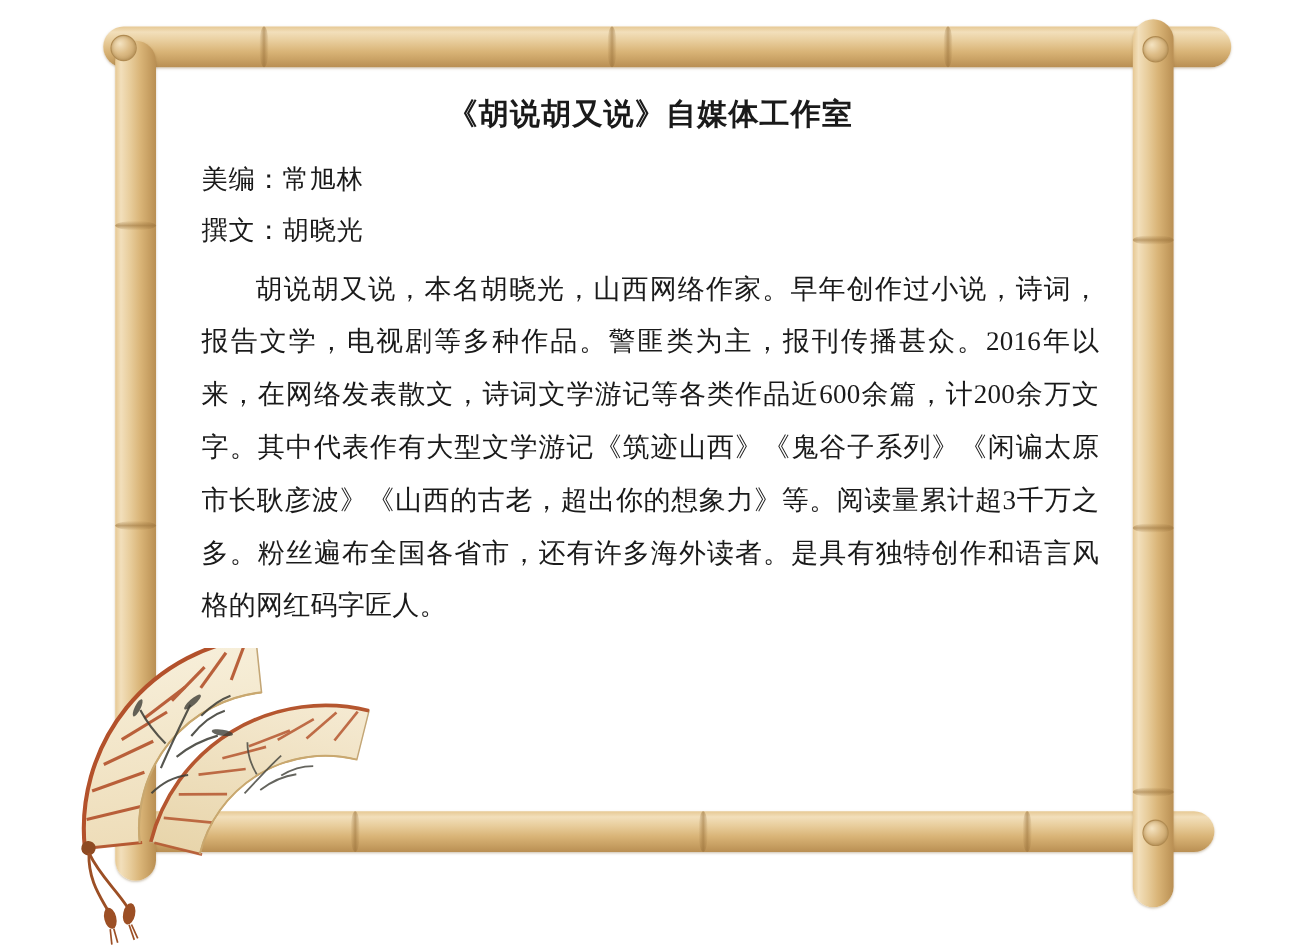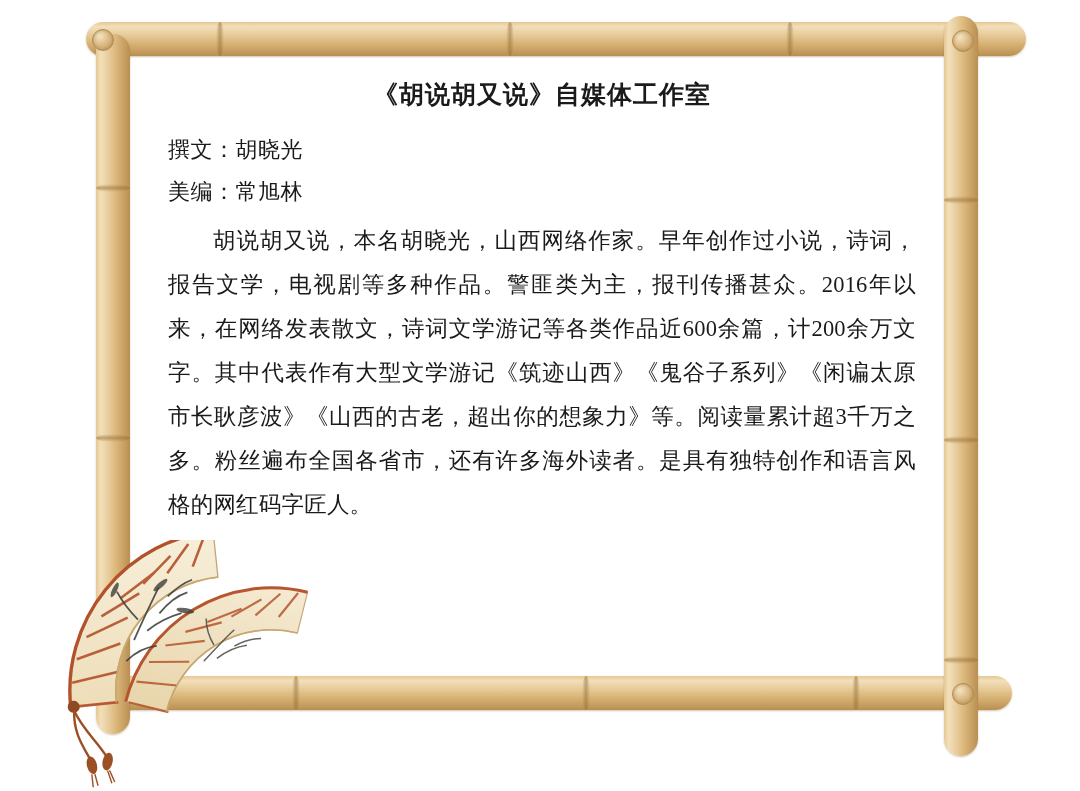--- a/index.html
+++ b/index.html
@@ -151,24 +151,24 @@
     <div class="knot" style="left:92px; top:29px;"></div>
     <div class="knot" style="left:952px; top:30px;"></div>
     <div class="knot" style="left:952px; top:683px;"></div>
     <div class="knot" style="left:100px; top:700px; opacity:0.0;"></div>
   </div>
 
   <div class="content">
     <div class="doc-title">《胡说胡又说》自媒体工作室</div>
 
     <div class="credit">
+      <span>美编：</span><span>常旭林</span>
+    </div>
+    <div class="credit">
       <span>撰文：</span><span>胡晓光</span>
-    </div>
-    <div class="credit">
-      <span>美编：</span><span>常旭林</span>
     </div>
 
     <div class="body-para">胡说胡又说，本名胡晓光，山西网络作家。早年创作过小说，诗词，报告文学，电视剧等多种作品。警匪类为主，报刊传播甚众。2016年以来，在网络发表散文，诗词文学游记等各类作品近600余篇，计200余万文字。其中代表作有大型文学游记《筑迹山西》《鬼谷子系列》《闲谝太原市长耿彦波》《山西的古老，超出你的想象力》等。阅读量累计超3千万之多。粉丝遍布全国各省市，还有许多海外读者。是具有独特创作和语言风格的网红码字匠人。</div>
   </div>
 
   <div class="fans">
     <svg width="340" height="250" viewBox="0 0 340 250" xmlns="http://www.w3.org/2000/svg">
       <defs>
         <linearGradient id="fanpaper" x1="0" y1="0" x2="0" y2="1">
           <stop offset="0%" stop-color="#f7efda"></stop>

